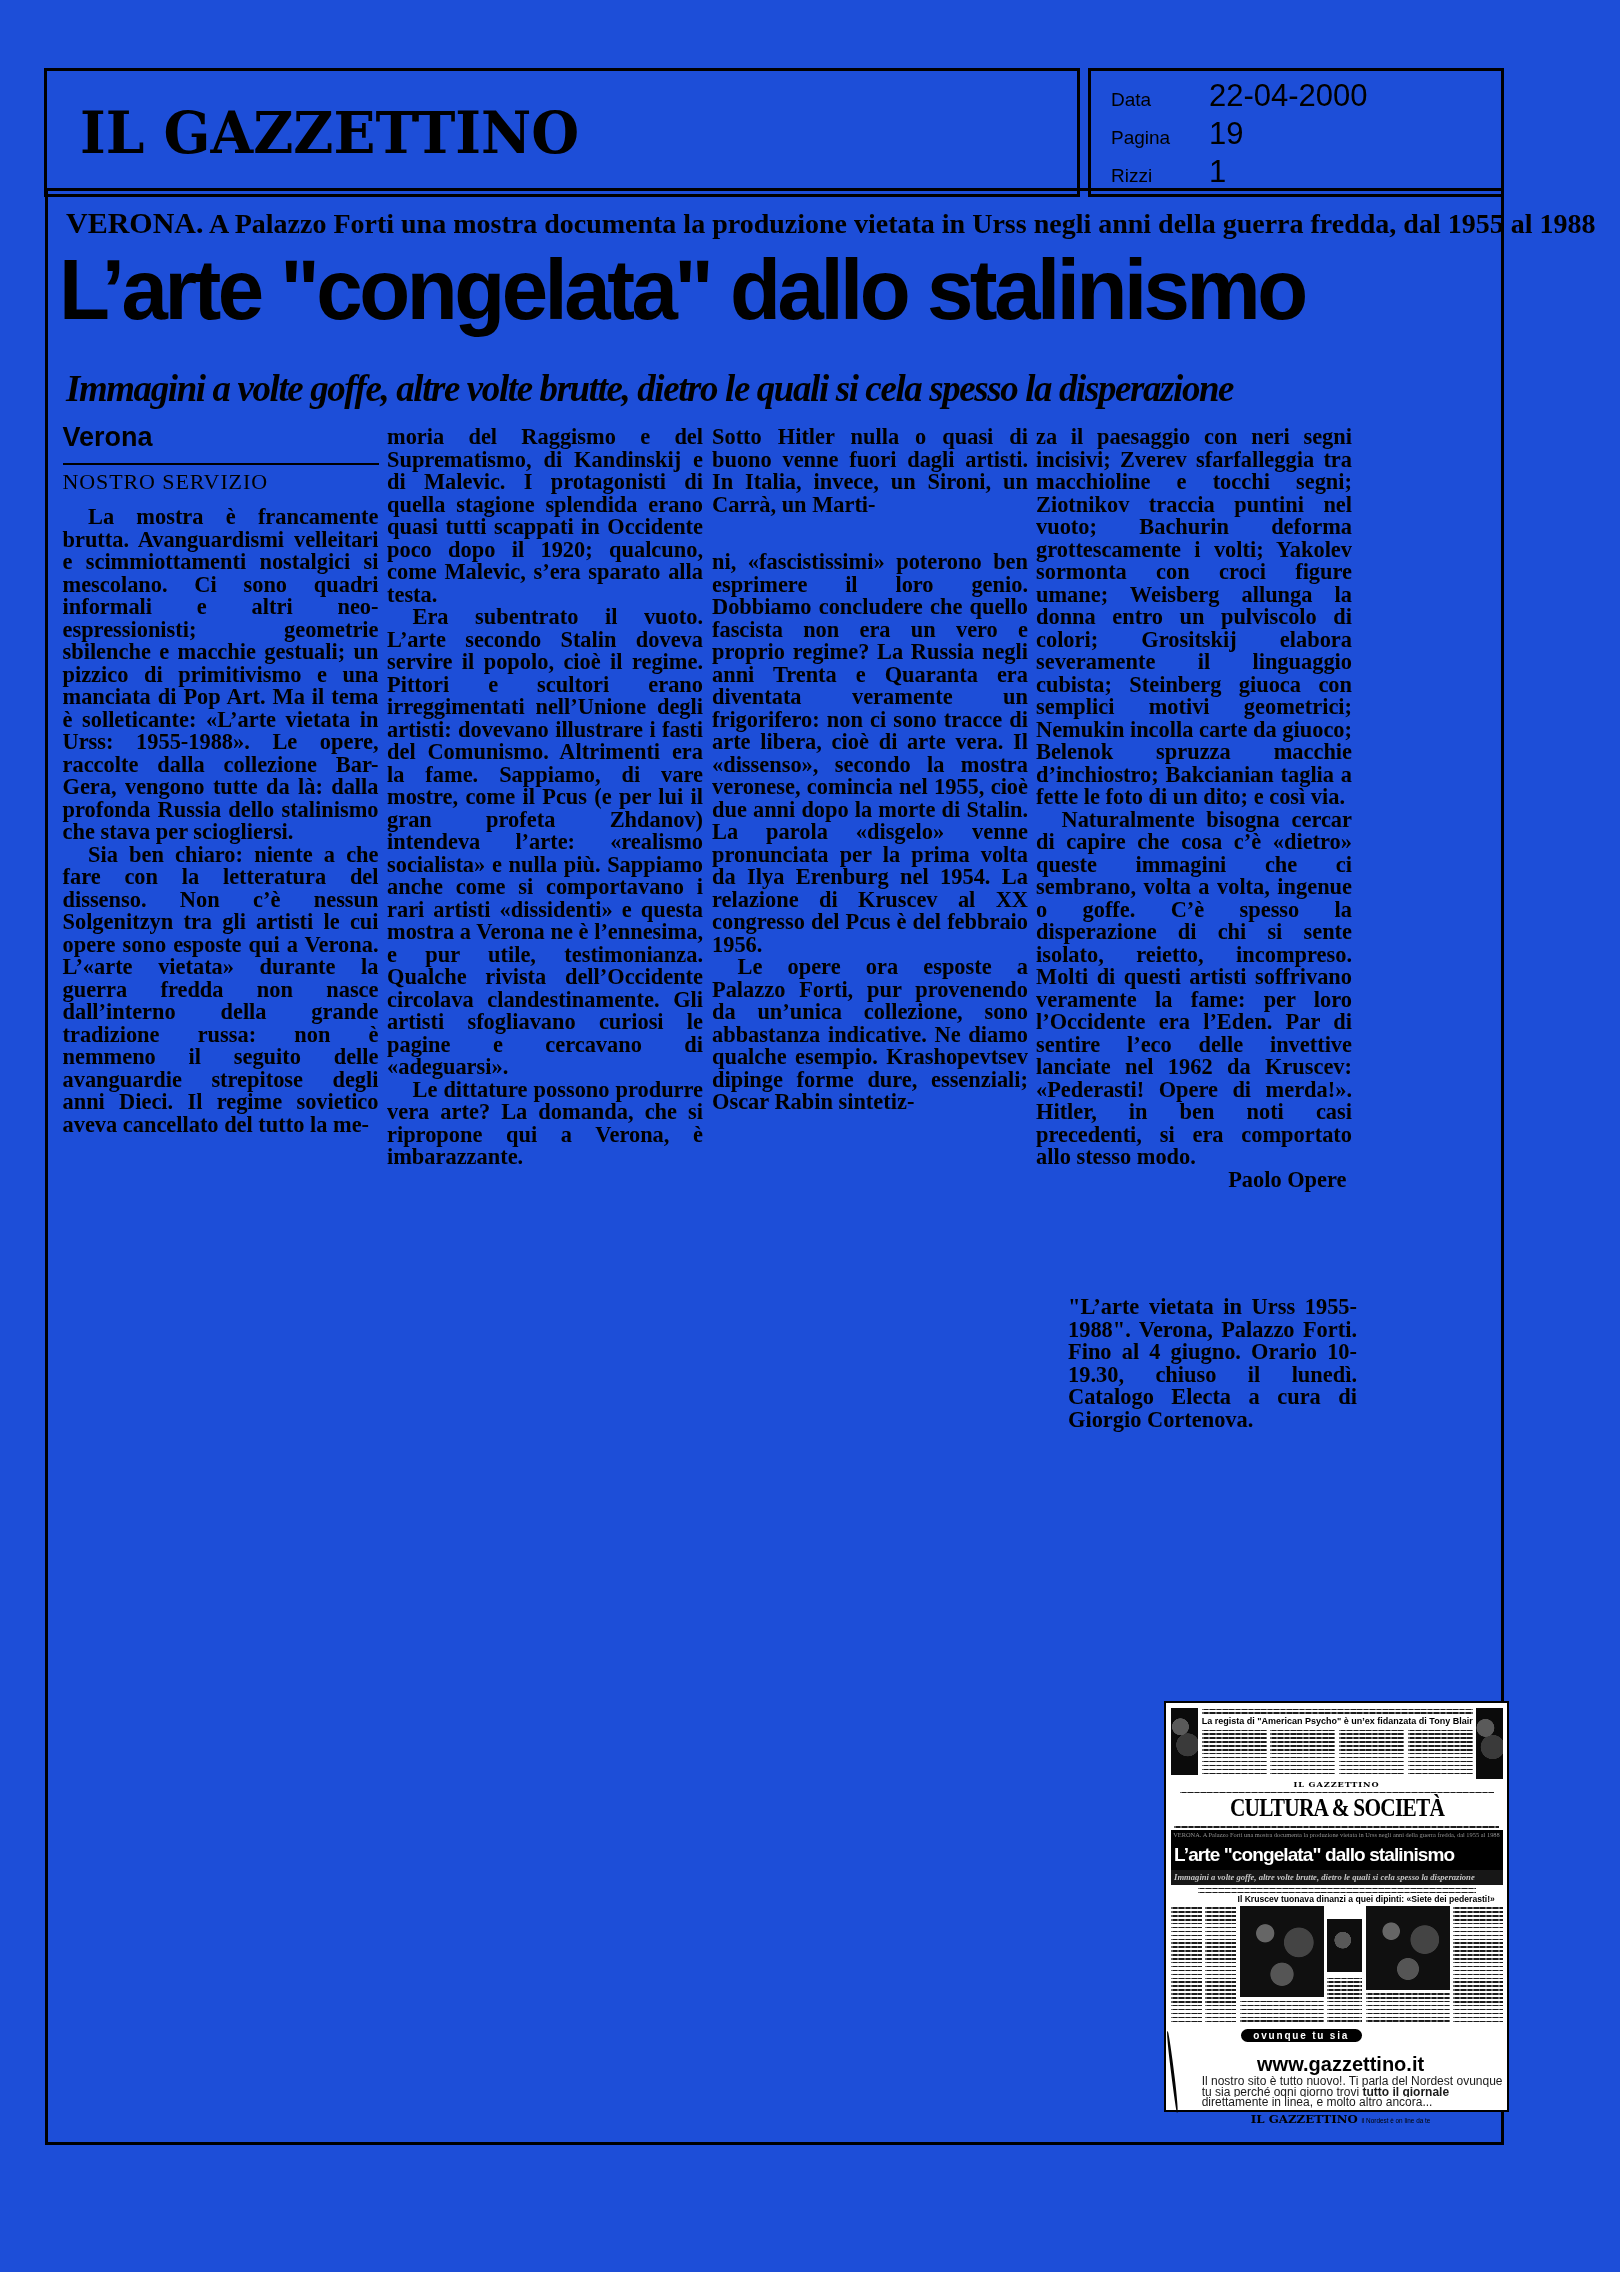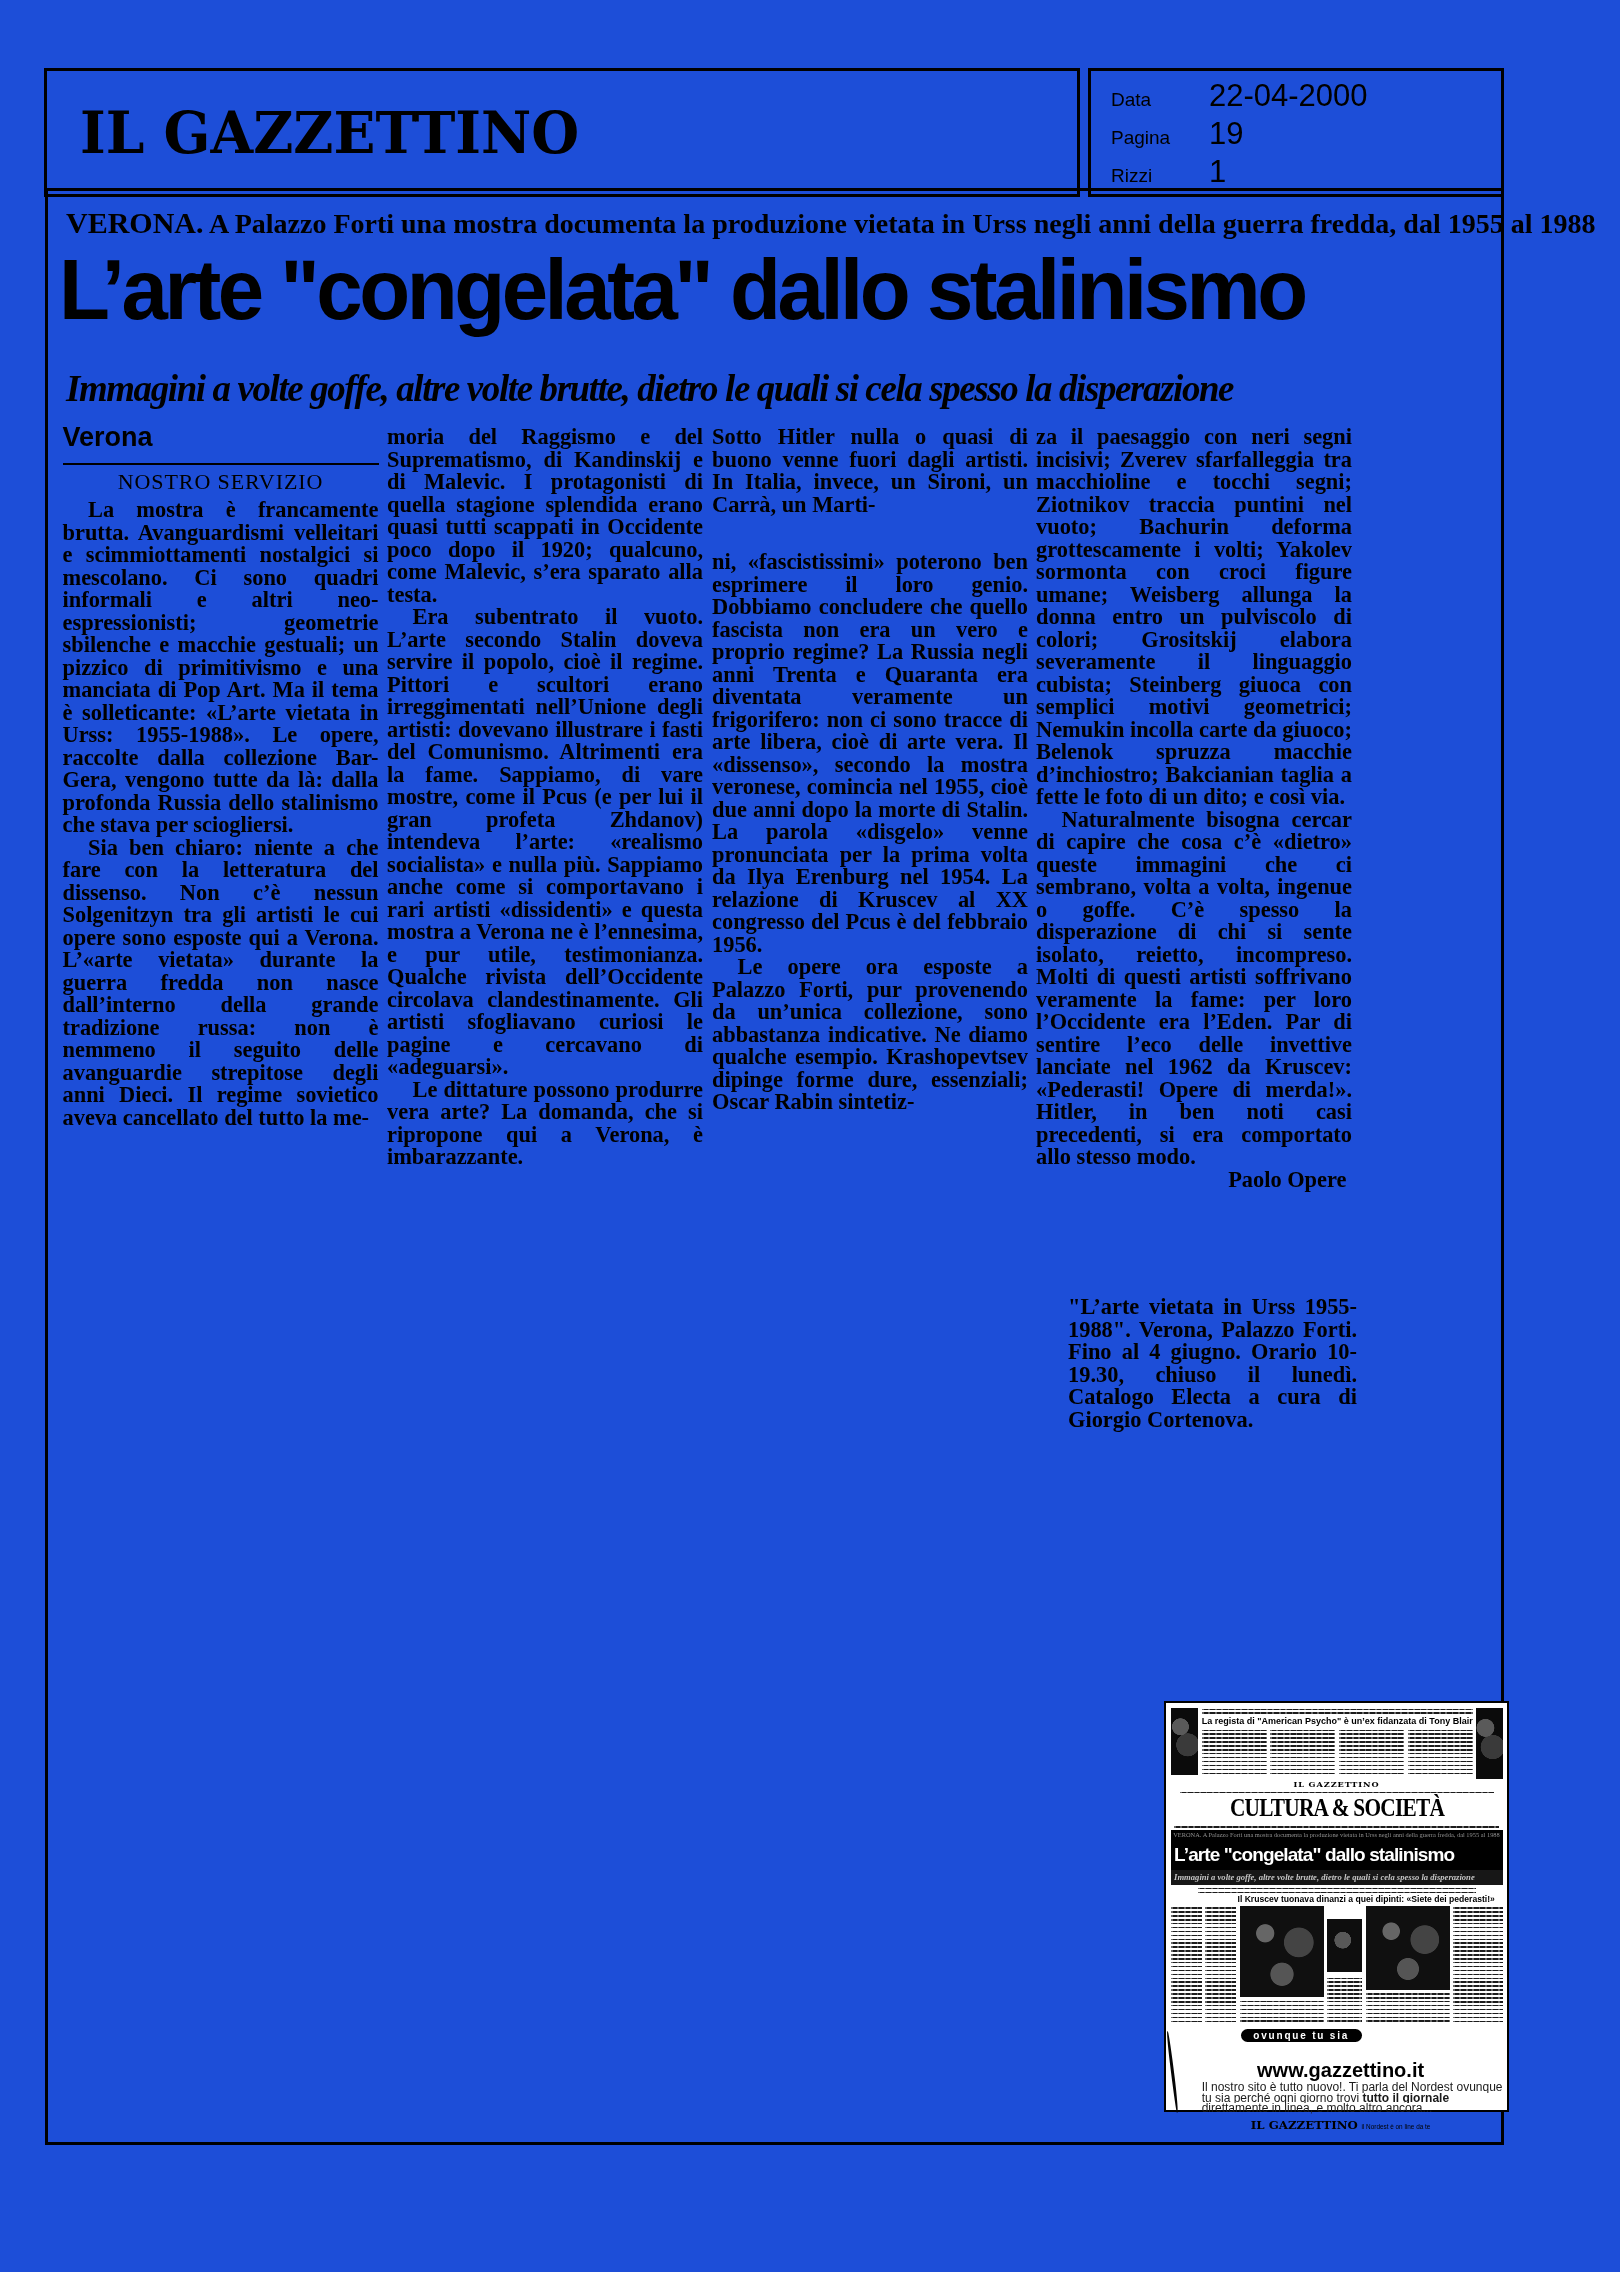--- a/index.html
+++ b/index.html
@@ -33,21 +33,21 @@
 
   
   .col{position:absolute;top:235px;width:316px;font-weight:bold;font-size:22.4px;
        line-height:22.5px;text-align:justify;}
   .c1{left:14.5px;} .c2{left:339px;} .c3{left:664px;} .c4{left:988px;}
   .col p{margin:0;}
   .col p.ind{text-indent:25.5px;}
   .gap38{height:35px;}
   .city-head{font-family:"Liberation Sans",sans-serif;font-weight:bold;font-size:27px;
              padding-bottom:14px;border-bottom:2.7px solid #000;margin-bottom:6.4px;text-align:left;}
-  .service{font-weight:normal;font-size:22px;letter-spacing:0.9px;margin-bottom:6px;text-align:center;}
+  .service{font-weight:normal;font-size:22px;letter-spacing:0.9px;margin-bottom:13px;text-align:left;}
   .byline{text-align:right;padding-right:5.5px;font-weight:bold;margin-top:1.8px;}
 
   .infobox{position:absolute;left:1020px;top:1105px;width:289px;font-weight:bold;
            font-size:22.4px;line-height:22.5px;text-align:justify;}
 
   
   .notice{position:absolute;left:0;right:0;bottom:0;height:28px;border-top:2.7px solid #000;
           display:flex;align-items:center;justify-content:center;
           font-family:"Liberation Mono",monospace;font-size:19px;
           letter-spacing:0.9px;word-spacing:11px;}
@@ -101,21 +101,21 @@
       radial-gradient(circle at 45% 40%,#585858 0 22%,transparent 23%),#0e0e0e;}
   .t-colR{flex:1;}
   .t-ad{display:flex;height:90px;margin-top:3.6px;}
   .t-blob{width:80px;height:82px;margin-top:4.5px;background:#050505;
           border-radius:52% 48% 65% 35% / 40% 60% 45% 55%;transform:rotate(-7deg);}
   .t-adright{flex:1;padding-left:5.5px;}
   .t-pill{display:inline-block;margin-left:62px;background:#000;color:#fff;
           border-radius:8.2px;padding:0.9px 12.7px;font-family:"Liberation Sans",sans-serif;
           font-weight:bold;font-size:10px;letter-spacing:1.8px;}
   .t-url{text-align:center;font-family:"Liberation Sans",sans-serif;font-weight:bold;
-         font-size:20px;letter-spacing:0;margin-top:16px;}
+         font-size:20px;letter-spacing:0;margin-top:10px;}
   .t-adline{font-family:"Liberation Sans",sans-serif;font-size:12px;line-height:10.5px;
             color:#1a1a1a;margin-left:23px;white-space:nowrap;overflow:hidden;}
   .t-adfoot{text-align:center;margin-top:2.7px;white-space:nowrap;overflow:hidden;}
   .t-adlogo{font-family:"DejaVu Serif",serif;font-weight:bold;font-size:11.8px;}
   .t-adtag{font-family:"Liberation Sans",sans-serif;font-size:6.4px;}
 </style>
 </head>
 <body>
 
 <div id="page">

